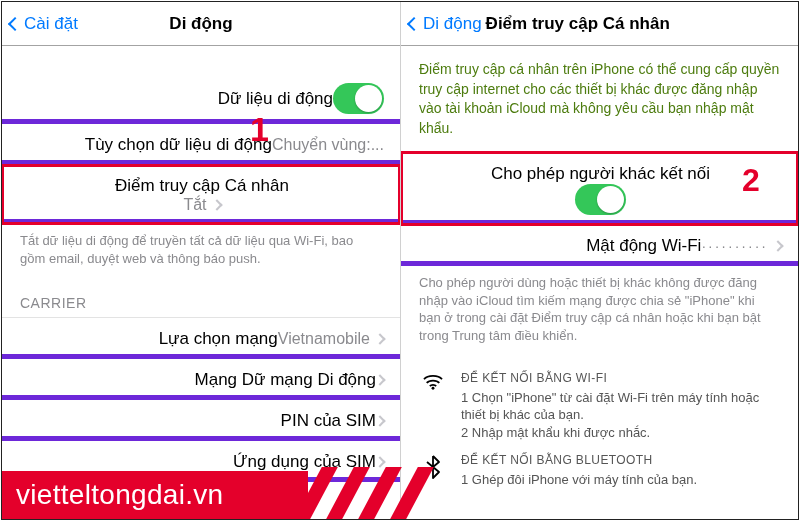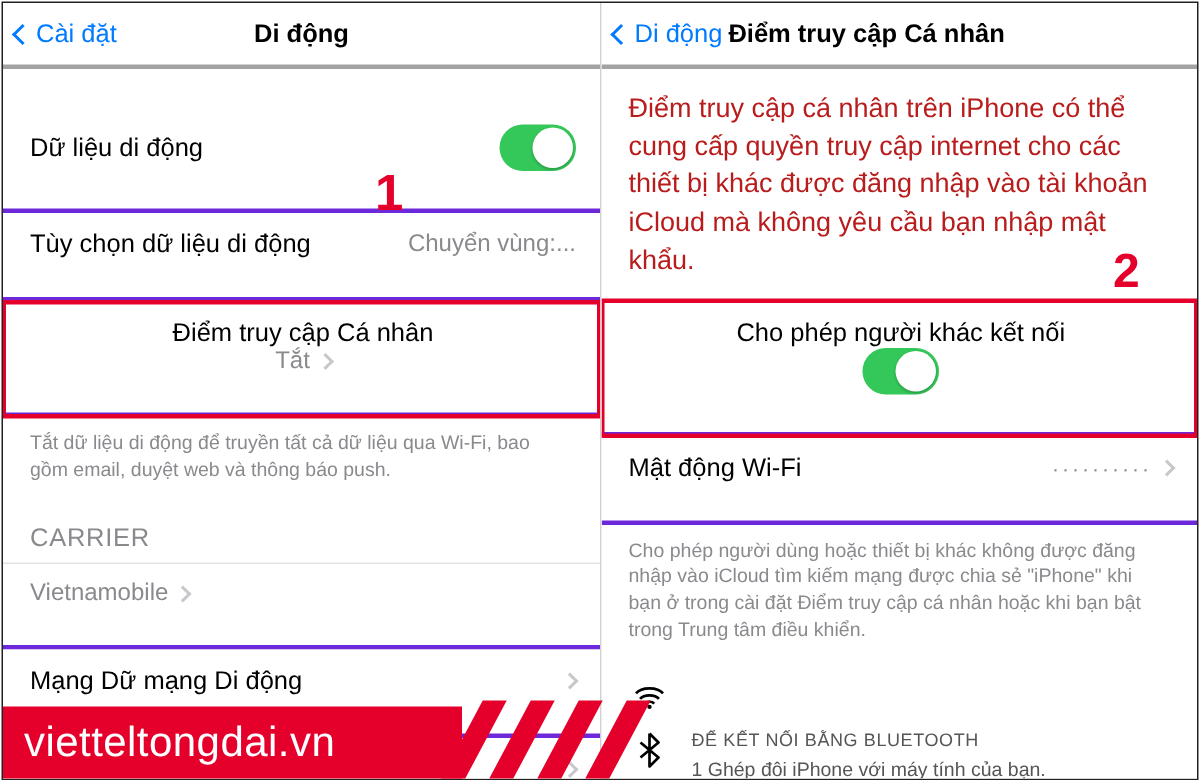--- a/index.html
+++ b/index.html
@@ -1,35 +1,35 @@
 <!DOCTYPE html>
 <html><head>
 <meta charset="utf-8">
 <style>
   * { box-sizing: border-box; margin: 0; padding: 0; }
   body { font-family: -apple-system, "Helvetica Neue", Arial, sans-serif; background: #fff; width: 800px; height: 521px; overflow: hidden; position: relative; }
   .frame { border: 1px solid #222; width: 798px; height: 519px; margin: 1px; position: relative; display: flex; }
   .pane { width: 50%; height: 100%; overflow: hidden; display: flex; flex-direction: column; background: #fff; }
   .pane + .pane { border-left: 1px solid #d0d0d0; }
-  .nav { display: flex; align-items: center; height: 44px; border-bottom: 3px solid #a3a3a3; padding: 0 8px; background: #fff; }
+  .nav { display: flex; align-items: center; height: 44px; border-bottom: 1px solid #a3a3a3; padding: 0 8px; background: #fff; }
   .back { color: #007aff; font-size: 17px; display: flex; align-items: center; gap: 2px; cursor: pointer; }
   .chev-left { display:inline-block; width:10px; height:10px; border-left:2px solid #007aff; border-bottom:2px solid #007aff; transform: rotate(45deg); margin-right:2px; }
   .title { position:absolute; left:0; right:0; text-align:center; font-weight:600; font-size:17px; pointer-events:none; }
   .title-left { font-weight:600; font-size:17px; margin-left:4px; }
   .content { flex:1; background:#fff; overflow-y:hidden; }
   .spacer { height: 26px; }
-  .row { display:flex; align-items:center; justify-content:space-between; padding: 11px 16px 25px 18px; font-size:17px; border-bottom:3px solid #6d28d9; background:#fff; }
+  .row { display:flex; align-items:center; justify-content:flex-end; padding: 11px 16px 5px 18px; font-size:17px; border-bottom:5px solid #6d28d9; background:#fff; }
   .row .label { color:#000; }
   .row .value { color:#8a8a8e; display:flex; align-items:center; gap:6px; font-size:16px; }
   .chev-right { display:inline-block; width:8px; height:8px; border-top:2px solid #c7c7cc; border-right:2px solid #c7c7cc; transform: rotate(45deg); }
   .toggle { width:51px; height:31px; border-radius:16px; background:#34c759; position:relative; }
   .toggle::after { content:""; position:absolute; right:2px; top:2px; width:27px; height:27px; border-radius:50%; background:#fff; box-shadow:0 1px 2px rgba(0,0,0,.25); }
-  .group-header { font-size:17px; color:#8a8a8e; padding: 18px 18px 6px; letter-spacing:.5px; }
+  .group-header { font-size:14px; color:#8a8a8e; padding: 18px 18px 6px; letter-spacing:.5px; }
   .footer-note { font-size:13px; color:#8a8a8e; padding: 8px 18px 10px; line-height:1.35; }
-  .header-note { font-size:18px; color:#b91c1c; padding: 14px 18px 14px; line-height:1.4; }
+  .header-note { font-size:14px; color:#4d7c0f; padding: 14px 18px 14px; line-height:1.4; }
   .highlight { outline: 3px solid #e4002b; outline-offset:-2px;flex-direction:column; }
   .callout { position:absolute; color:#e4002b; font-weight:700; font-size:34px; font-family: Arial, sans-serif; pointer-events:none; }
   .callout1 { top:108px; left:248px; }
   .callout2 { top:160px; left:740px; font-size:32px; }
   .instr-section { padding: 6px 18px 0; }
   .instr-row { display:flex; gap:14px; padding:10px 0 2px; }
   .instr-icon { width:28px; display:flex; justify-content:center; padding-top:2px; color:#000; }
   .instr-body { flex:1; }
   .instr-title { font-size:12px; color:#555; letter-spacing:.4px; margin-bottom:4px; }
   .instr-line { font-size:13px; color:#555; line-height:1.35; }
@@ -69,20 +69,21 @@
       <div class="row highlight">
         <span class="label">Điểm truy cập Cá nhân</span>
         <span class="value">
           <span>Tắt</span>
           <span class="chev-right"></span>
         </span>
       </div>
       <div class="footer-note">Tắt dữ liệu di động để truyền tất cả dữ liệu qua Wi-Fi, bao gồm email, duyệt web và thông báo push.</div>
       <div class="group-header">CARRIER</div>
       <div class="row" style="border-top:1px solid #e3e3e3;">
+        <span class="label">Lựa chọn mạng</span>
         <span class="value">
           <span>Vietnamobile</span>
           <span class="chev-right"></span>
         </span>
       </div>
       <div class="row">
         <span class="label">Mạng Dữ mạng Di động</span>
         <span class="value">
             <span class="chev-right"></span>
           </span>
@@ -125,20 +126,25 @@
       </div>
       <div class="footer-note">Cho phép người dùng hoặc thiết bị khác không được đăng nhập vào iCloud tìm kiếm mạng được chia sẻ "iPhone" khi bạn ở trong cài đặt Điểm truy cập cá nhân hoặc khi bạn bật trong Trung tâm điều khiển.</div>
       <div class="instr-section">
         <div class="instr-row">
           <div class="instr-icon">
             <svg width="22" height="18" viewBox="0 0 24 20">
                 <path fill="none" stroke="#000" stroke-width="2" d="M2 7 C6 2 18 2 22 7 M5 11 C8 7.5 16 7.5 19 11 M8.5 14.5 C10 12.7 14 12.7 15.5 14.5"></path>
                 <circle cx="12" cy="17" r="1.6" fill="#000"></circle>
               </svg>
           </div>
+          <div class="instr-body">
+            <div class="instr-title">ĐỂ KẾT NỐI BẰNG WI-FI</div>
+            <div class="instr-line">1 Chọn "iPhone" từ cài đặt Wi-Fi trên máy tính hoặc thiết bị khác của bạn.</div>
+            <div class="instr-line">2 Nhập mật khẩu khi được nhắc.</div>
+          </div>
         </div>
         <div class="instr-row">
           <div class="instr-icon">
             <svg width="16" height="24" viewBox="0 0 16 24">
                 <path fill="none" stroke="#000" stroke-width="1.8" stroke-linejoin="round" d="M8 1 L8 23 L14 17 L2 7 M8 1 L14 7 L2 17"></path>
               </svg>
           </div>
           <div class="instr-body">
             <div class="instr-title">ĐỂ KẾT NỐI BẰNG BLUETOOTH</div>
             <div class="instr-line">1 Ghép đôi iPhone với máy tính của bạn.</div>

